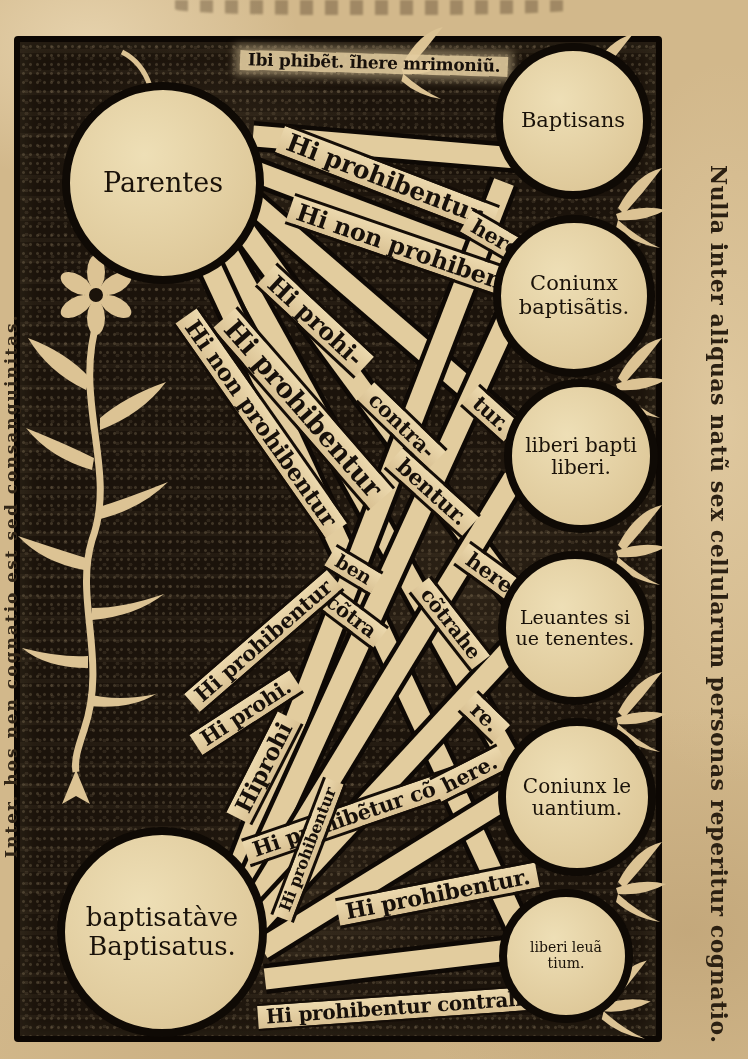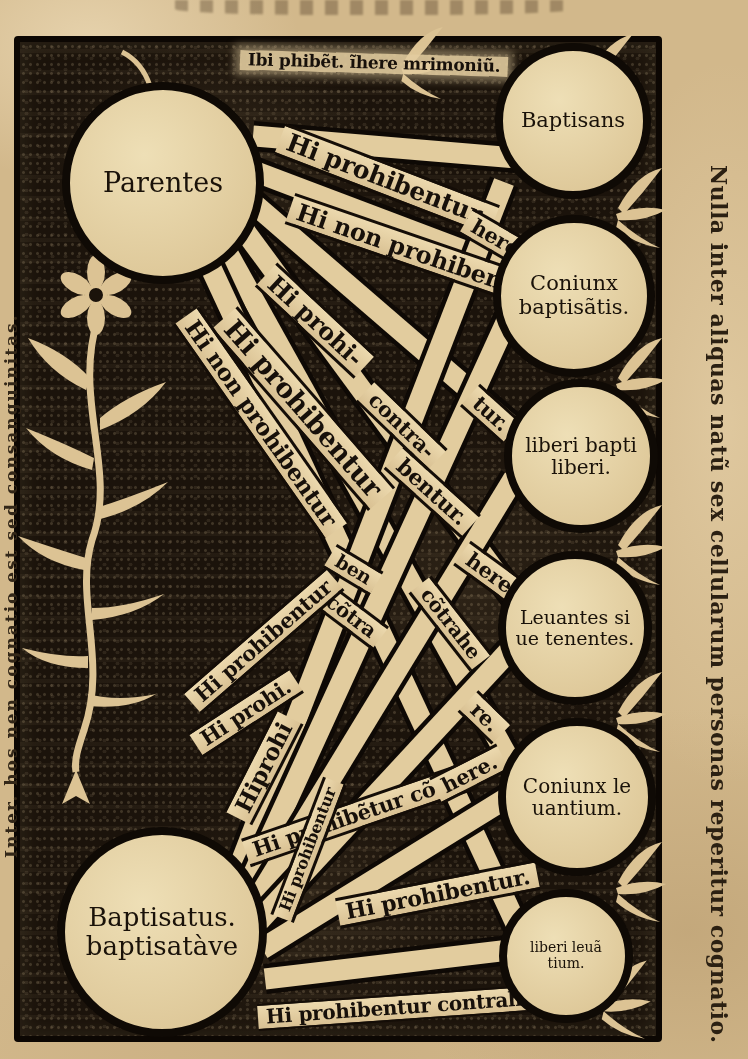--- a/index.html
+++ b/index.html
@@ -201,22 +201,22 @@
   <div class="frag" id="f19">here.</div>
   <div class="frag" id="f20">Hi prohibentur</div>
   <div class="frag" id="f21">Hi prohibentur.</div>
 
   <div class="frag" id="bottomcap">Hi prohibentur contrahere.</div>
 
   <div class="node" id="node-parentes">
     <span>Parentes</span>
   </div>
   <div class="node" id="node-baptisatus">
+    <span>baptisatàve</span>
     <span>Baptisatus.</span>
-    <span>baptisatàve</span>
   </div>
   <div class="node" id="node-baptisans">
     <span>Baptisans</span>
     <span></span>
   </div>
   <div class="node" id="node-coniunx-b">
     <span>Coniunx</span>
     <span>baptisãtis.</span>
   </div>
   <div class="node" id="node-liberi-b">

